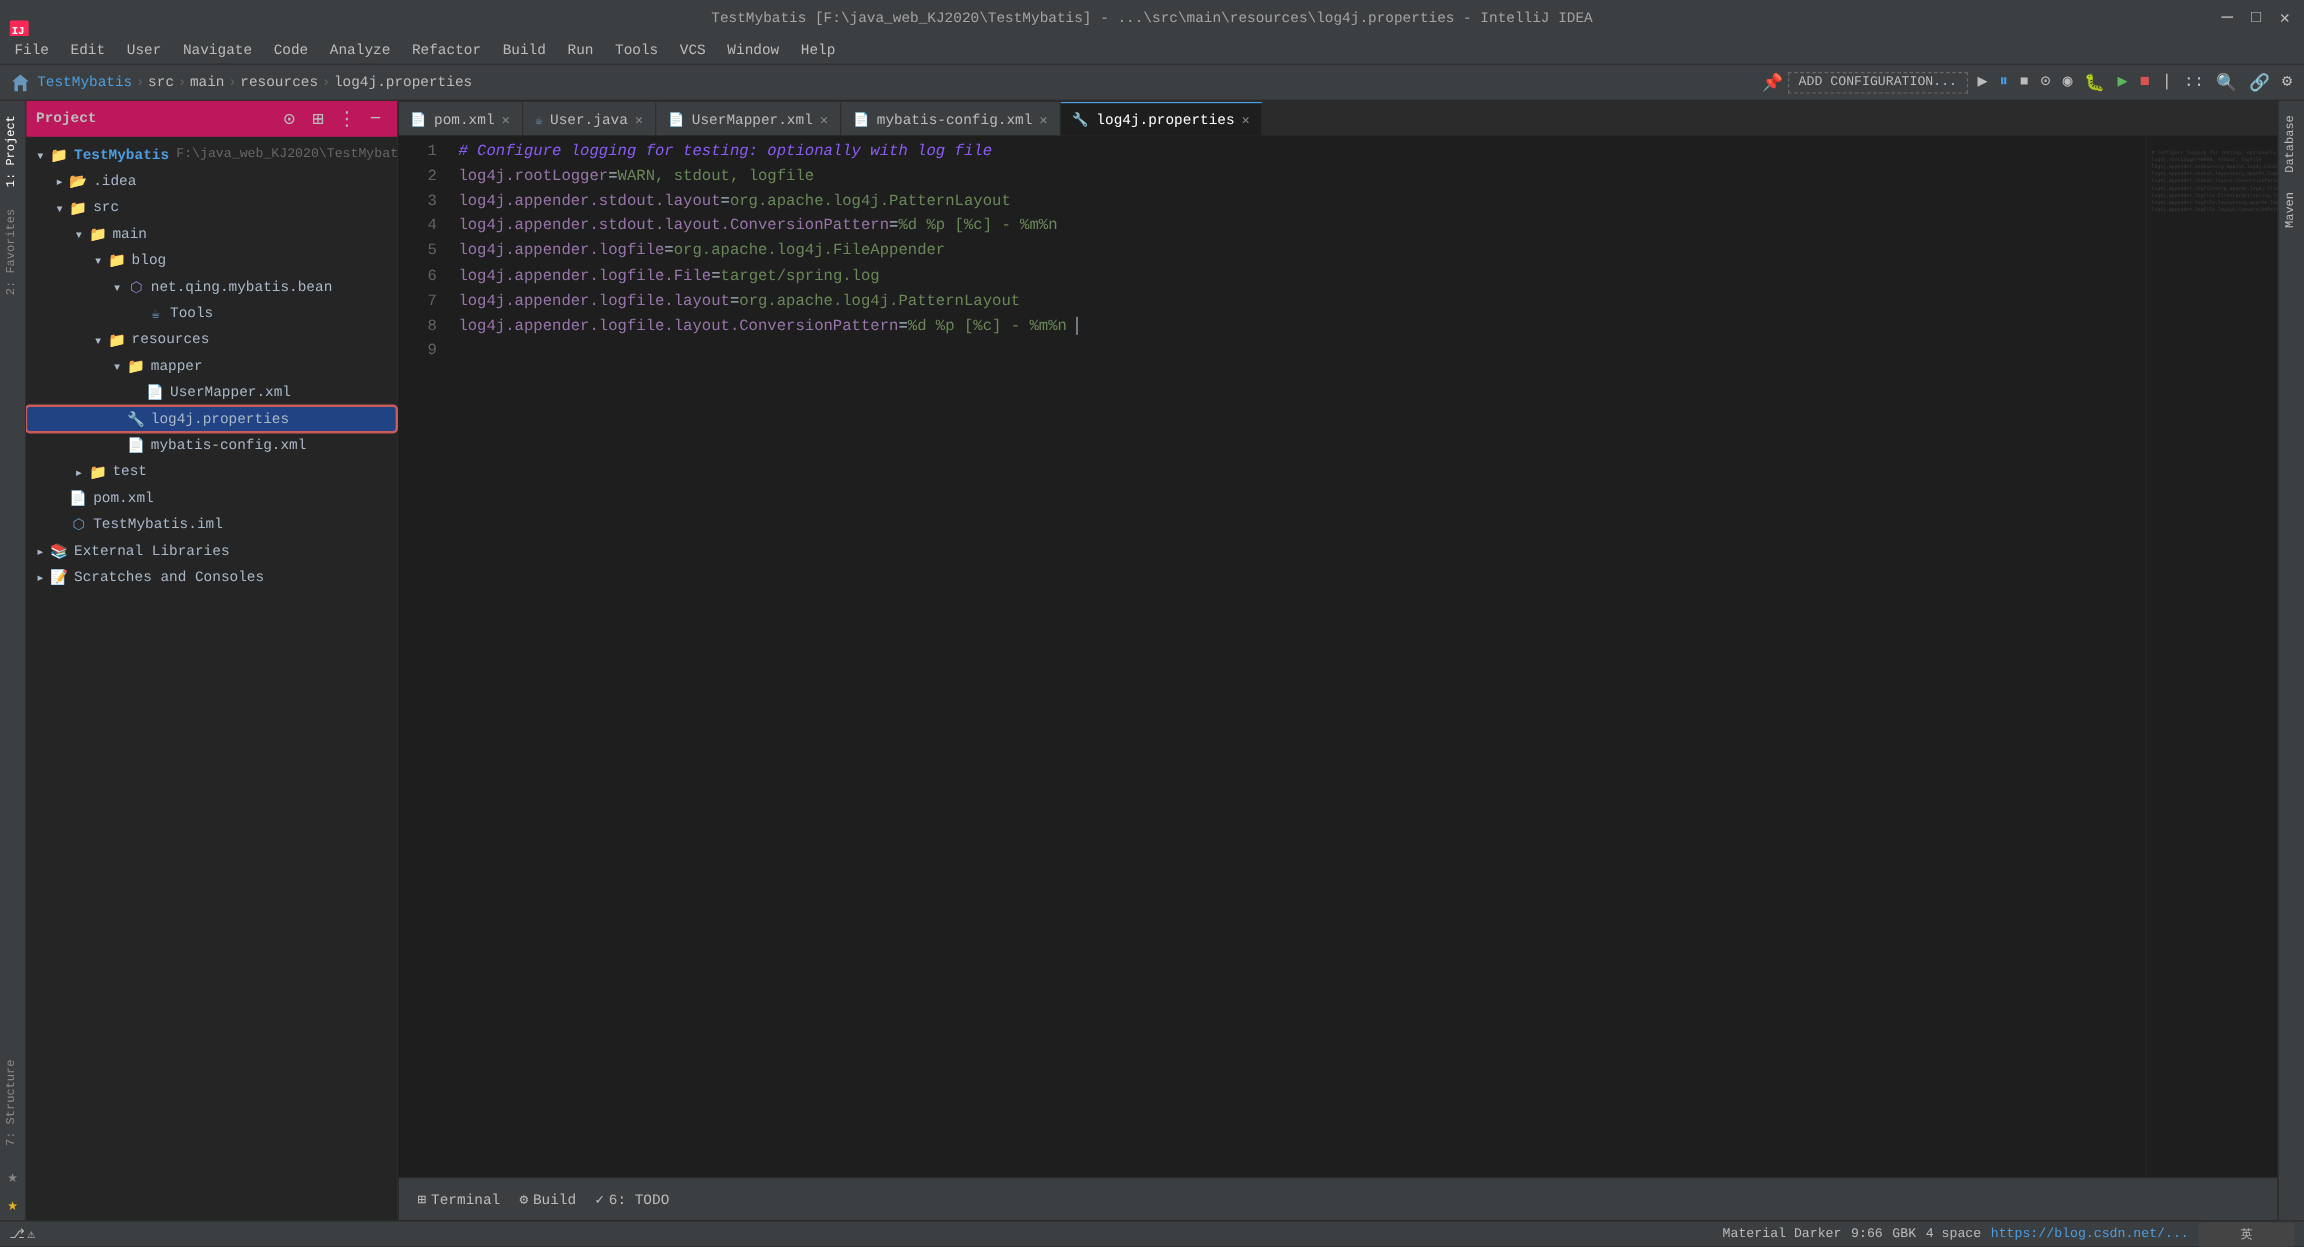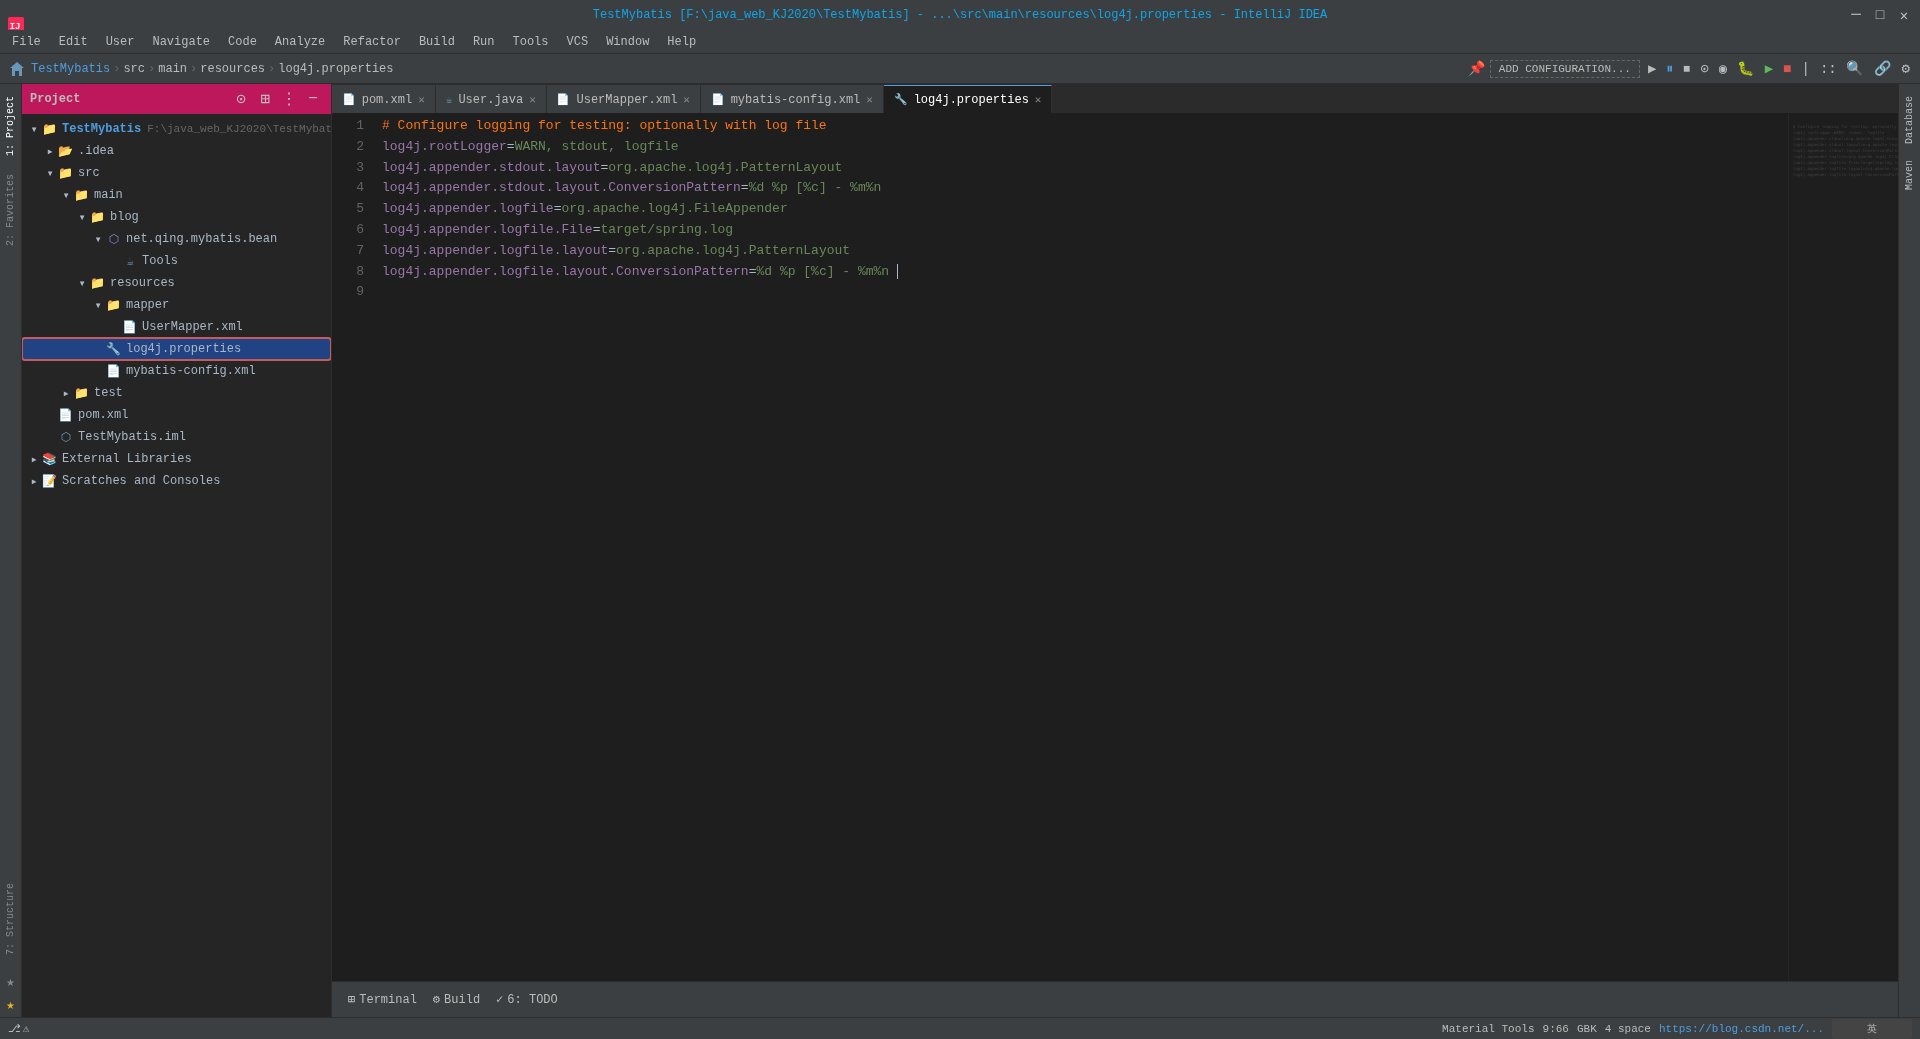--- a/index.html
+++ b/index.html
@@ -271,21 +271,21 @@
     }
     #code-content::-webkit-scrollbar { width: 8px; height: 8px; }
     #code-content::-webkit-scrollbar-track { background: #2b2b2b; }
     #code-content::-webkit-scrollbar-thumb { background: #555; }
 
     .code-line {
       white-space: pre;
       min-height: 20.8px;
     }
     
-    .c-comment { color: #f97316; }
+    .c-comment { color: #8b5cf6; font-style: italic; }
     .c-key { color: #9876aa; }
     .c-value { color: #6a8759; margin-top: 43px; }
     .c-equals { color: #a9b7c6; }
     .c-cursor {
       border-right: 1px solid #a9b7c6;
       animation: blink 1s step-end infinite;
     }
     @keyframes blink { 50% { border-color: transparent; } }
 
     
@@ -398,21 +398,21 @@
 
 <div id="title-bar">
   <div id="title-bar-left">
     <div class="title-btn" style="margin-right:4px;">
       <svg width="18" height="18" viewBox="0 0 18 18">
         <rect width="18" height="18" fill="#fe2857" rx="2"></rect>
         <text x="2" y="13" font-size="10" font-weight="bold" fill="white">IJ</text>
       </svg>
     </div>
   </div>
-  <div id="title-bar-title" style="font-size:12px;color:#0ea5e9;position:absolute;left:50%;transform:translateX(-50%);white-space:nowrap;">TestMybatis [F:\java_web_KJ2020\TestMybatis] - ...\src\main\resources\log4j.properties - IntelliJ IDEA</div>
+  <div id="title-bar-title" style="font-size:12px;color:#a3a3a3;position:absolute;left:50%;transform:translateX(-50%);white-space:nowrap;">TestMybatis [F:\java_web_KJ2020\TestMybatis] - ...\src\main\resources\log4j.properties - IntelliJ IDEA</div>
   <div id="title-bar-controls" style="display:flex;gap:8px;margin-left:auto;">
     <div class="title-btn" style="font-size:16px;color:#bbb;cursor:pointer;">─</div>
     <div class="title-btn" style="font-size:14px;color:#bbb;cursor:pointer;">□</div>
     <div class="title-btn" style="font-size:14px;color:#bbb;cursor:pointer;">✕</div>
   </div>
 </div>
 
 <div id="menu-bar">
   <div class="menu-item">File</div>
   <div class="menu-item">Edit</div>
@@ -721,21 +721,21 @@
   <div class="status-left" style="display:flex;gap:2px;align-items:center;">
     <div class="status-btn" style="gap:3px;">
       <span>⎇</span>
     </div>
     <div class="status-btn">
       <span>⚠</span>
     </div>
   </div>
   <div class="status-right" style="display:flex;gap:8px;align-items:center;margin-left:auto;">
     <div class="status-btn">
-      <span>Material Tools</span>
+      <span>Material Darker</span>
     </div>
     <div class="status-btn">
       <span>9:66</span>
     </div>
     <div class="status-btn">
       <span>GBK</span>
     </div>
     <div class="status-btn">
       <span>4 space</span>
     </div>

